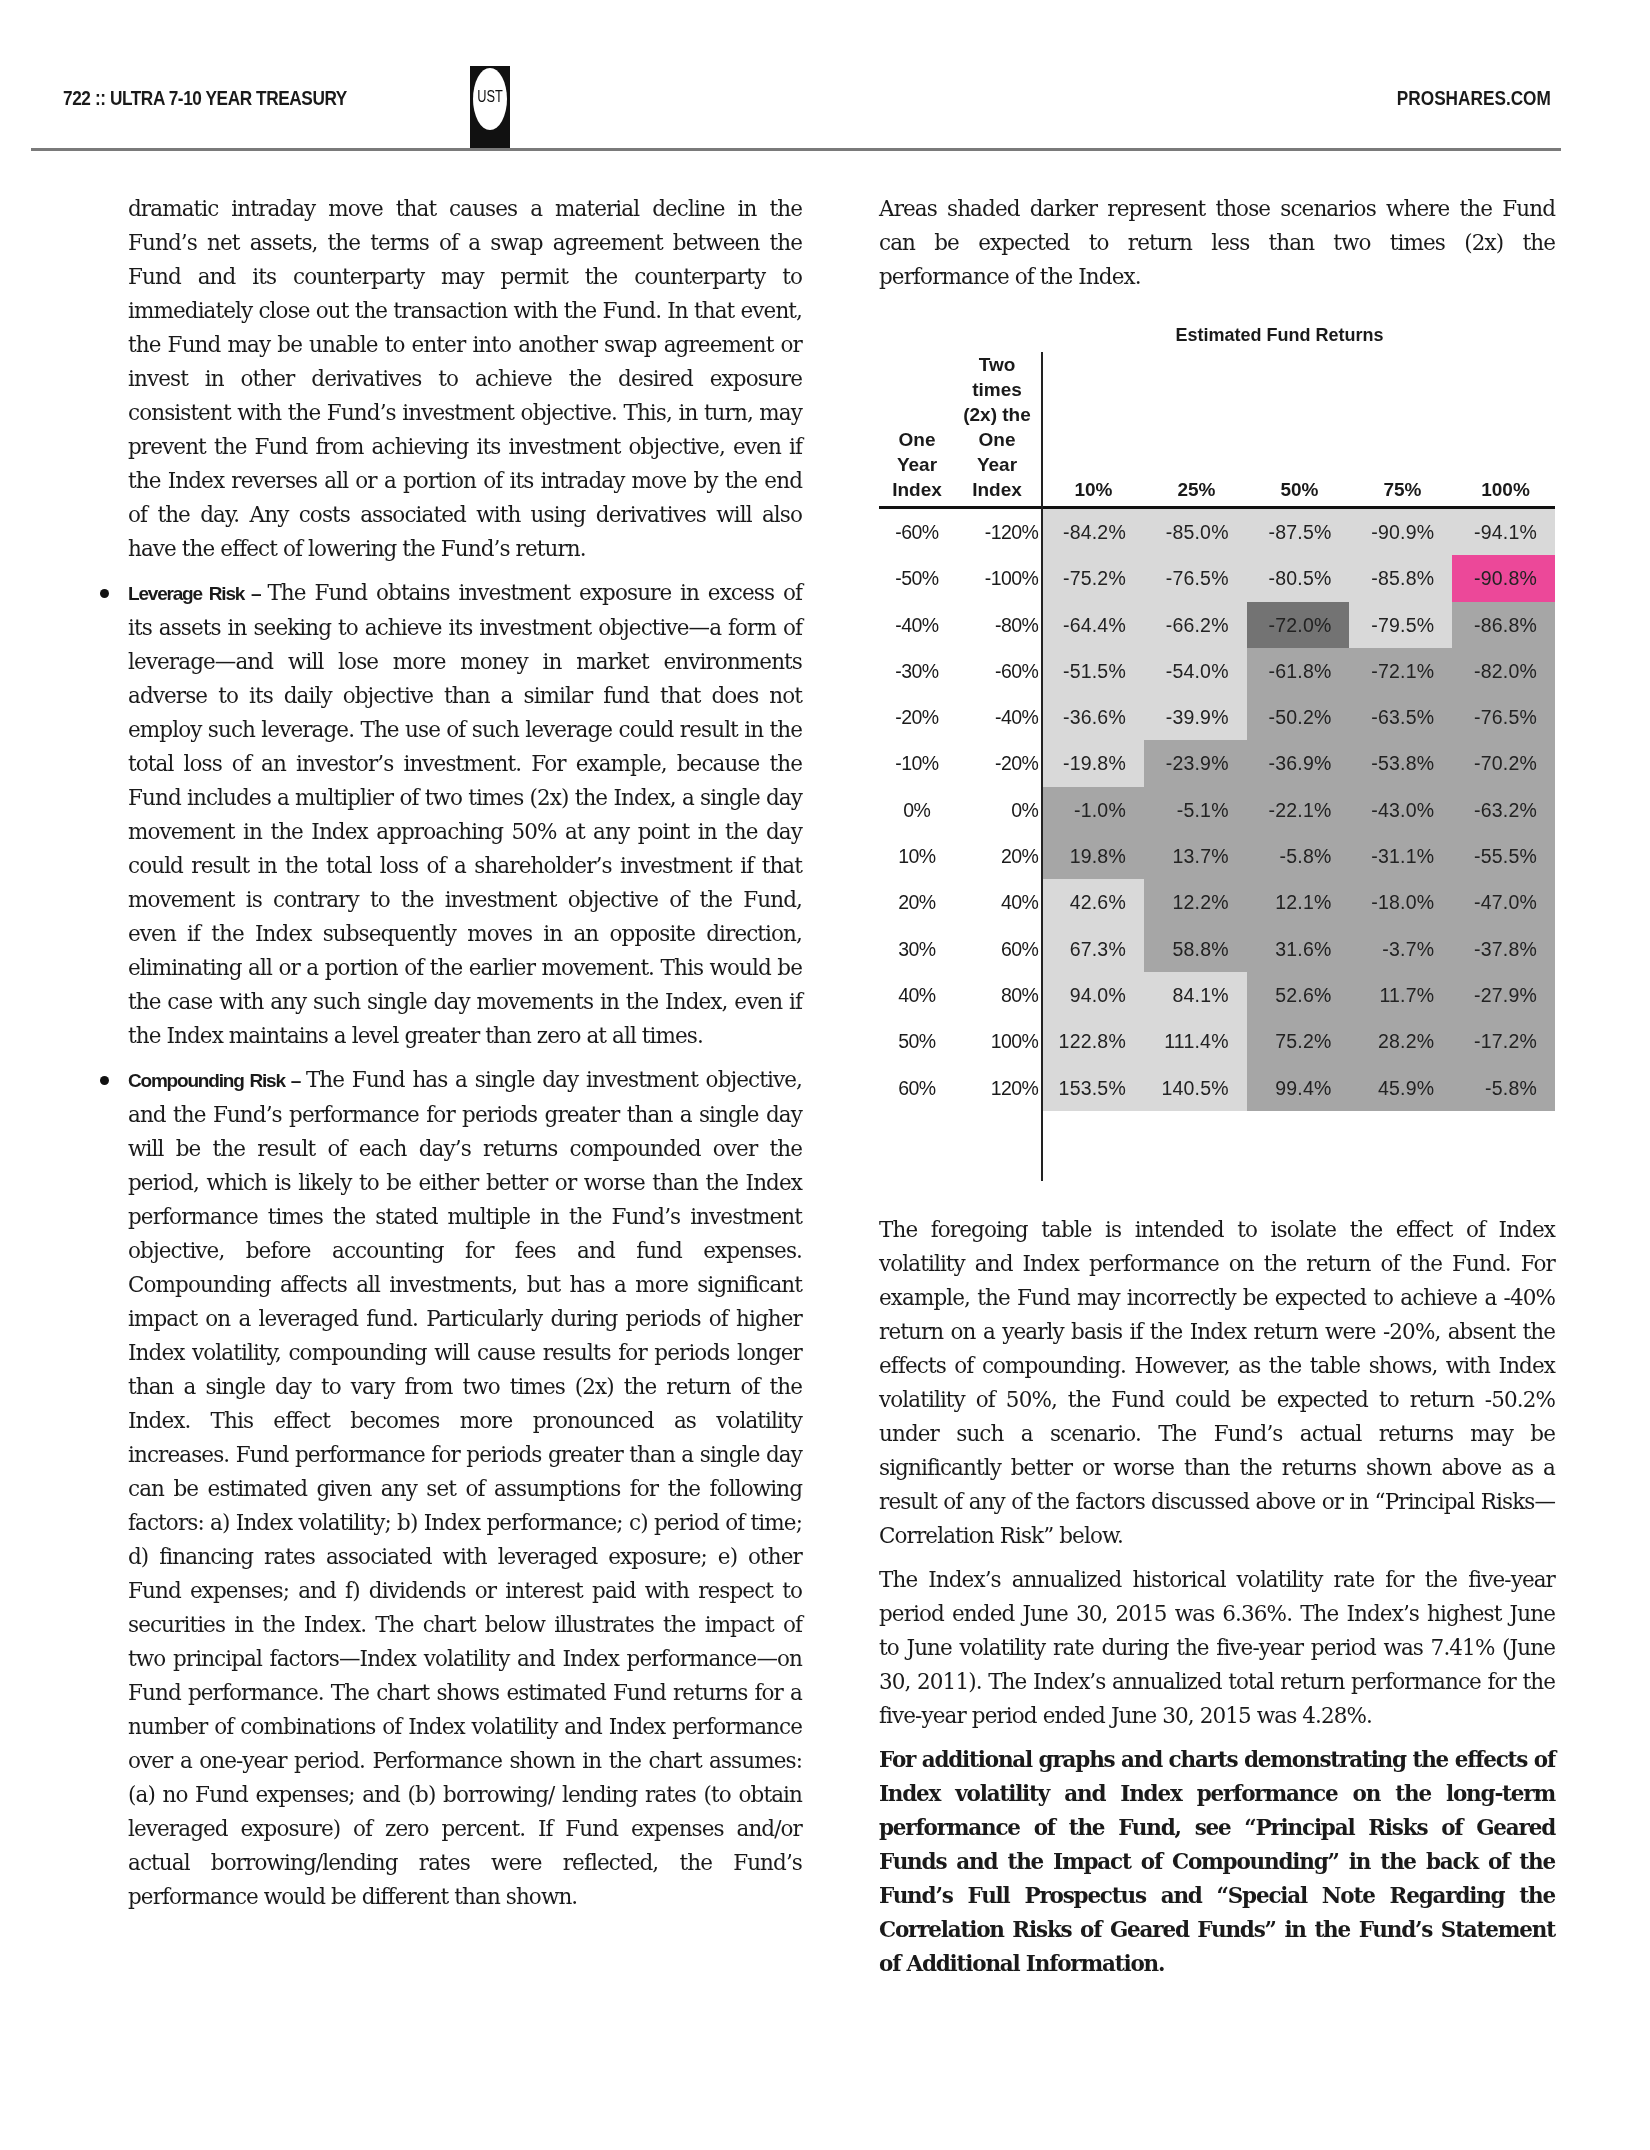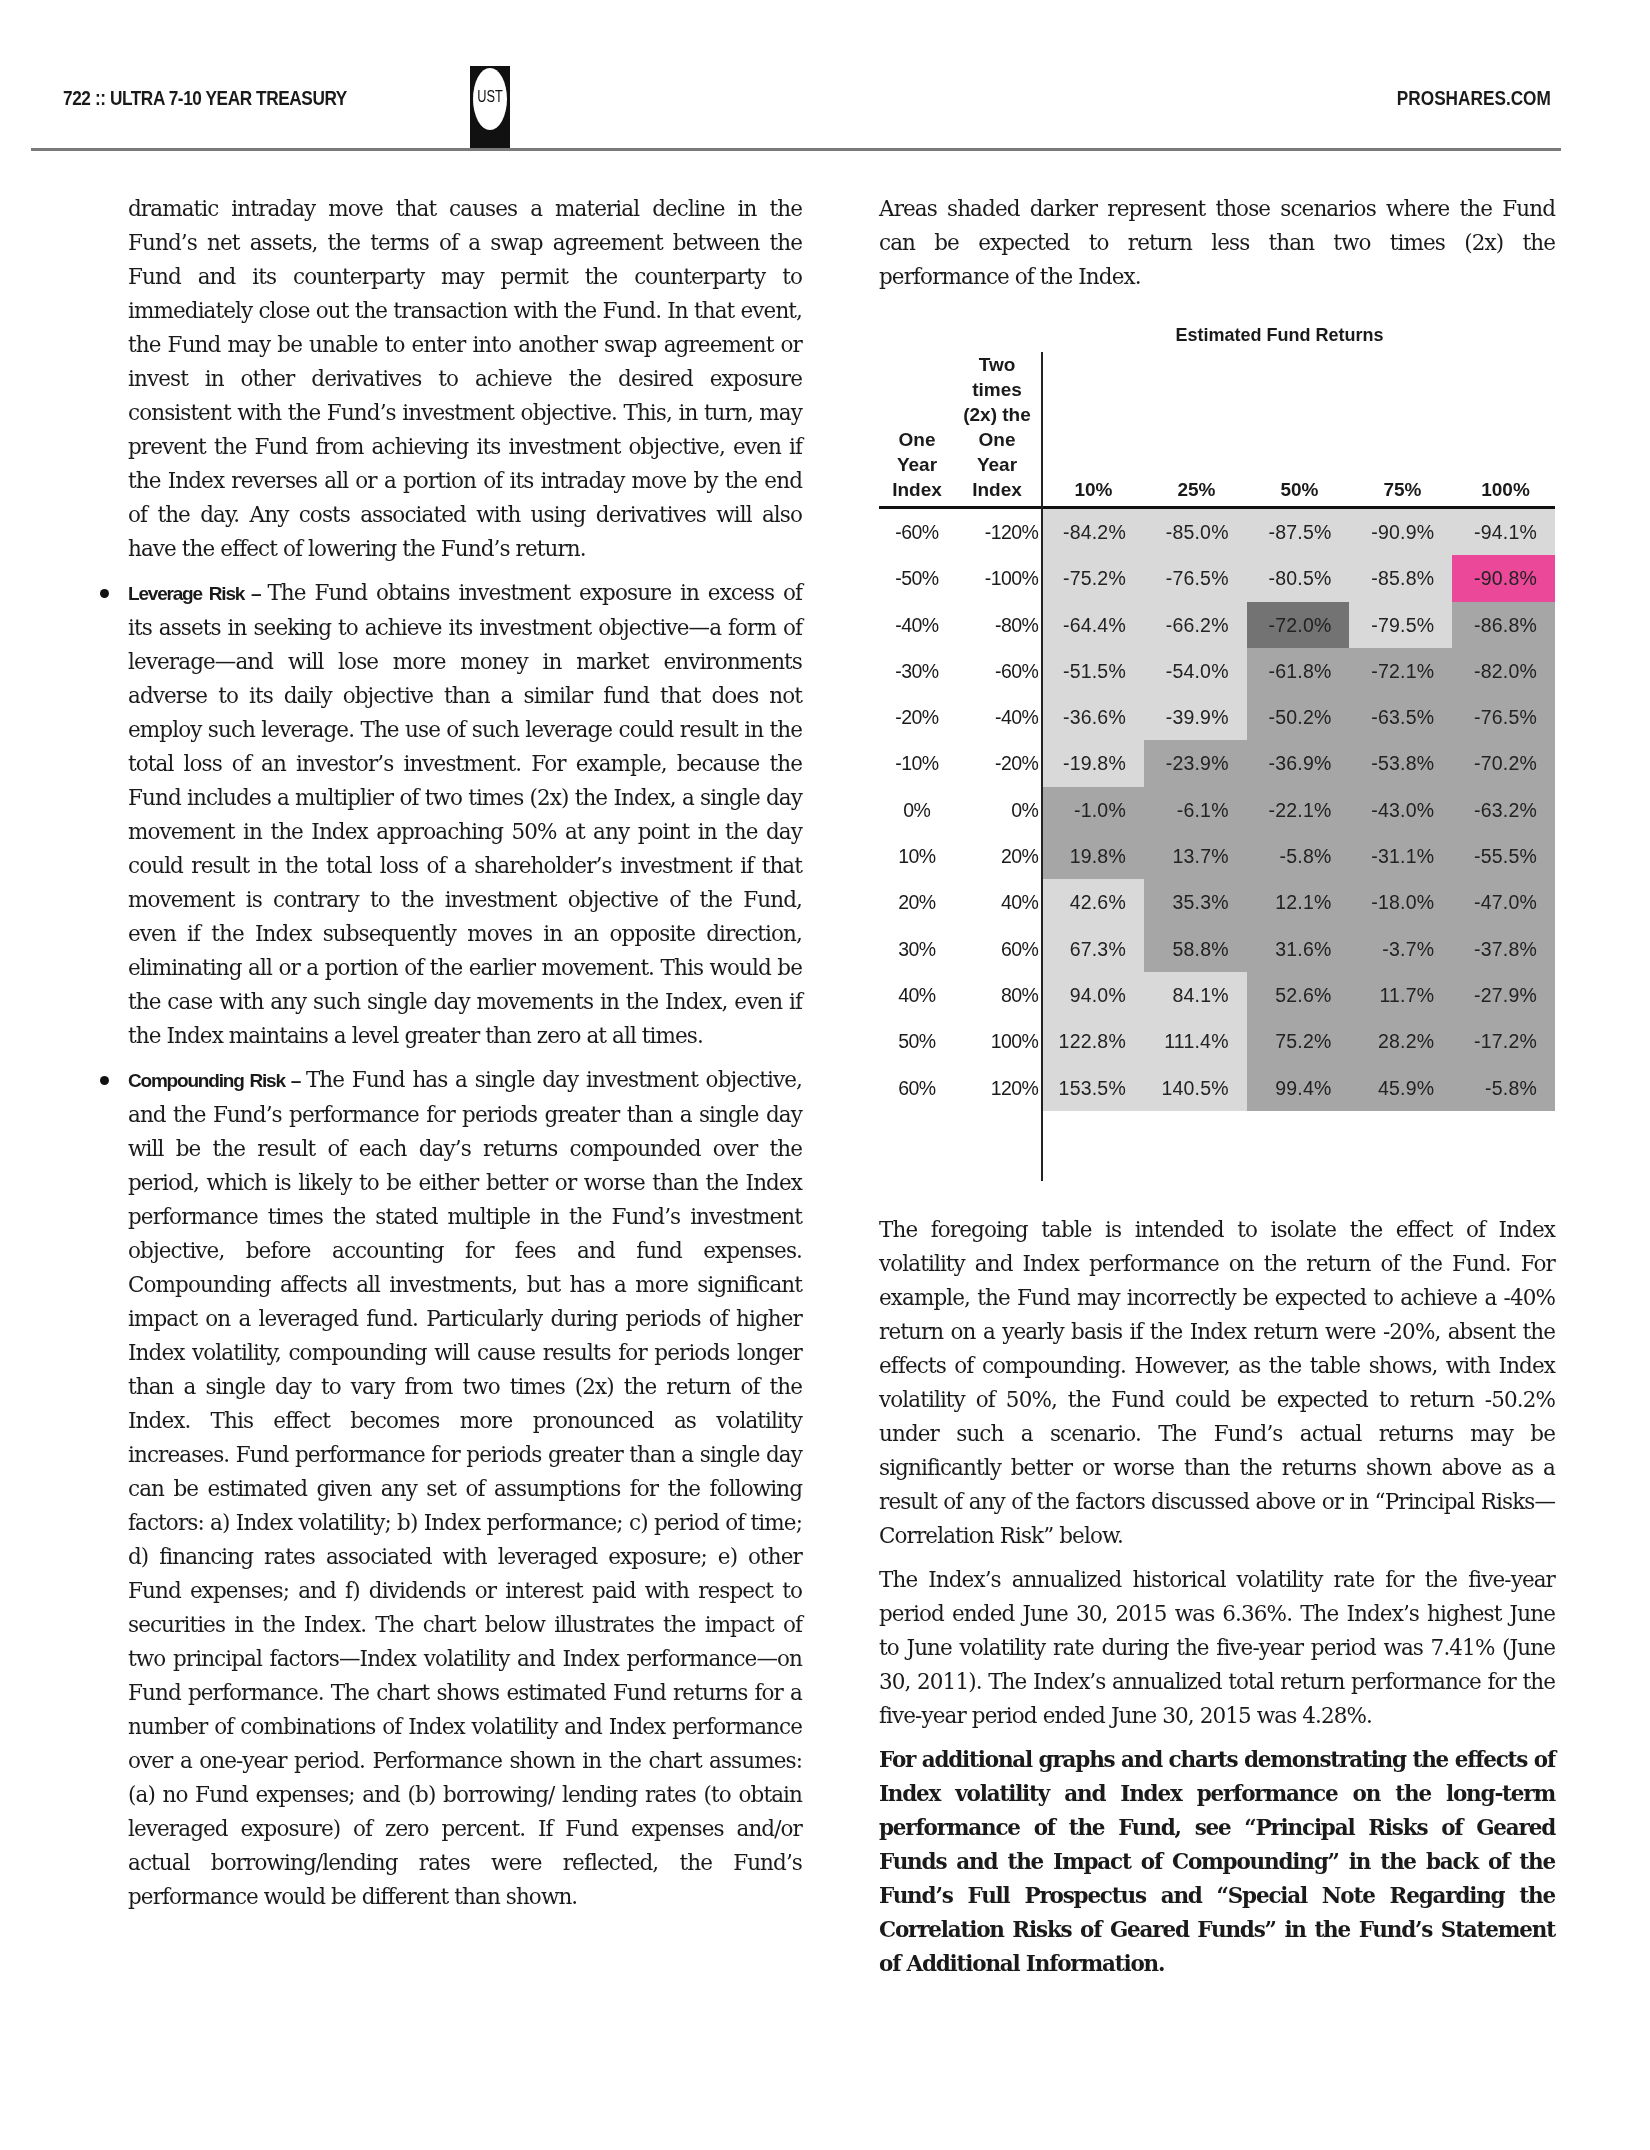--- a/index.html
+++ b/index.html
@@ -155,41 +155,41 @@
         <div class="cell" style="background: rgb(166, 166, 166);">-23.9%</div>
         <div class="cell" style="background: rgb(166, 166, 166);">-36.9%</div>
         <div class="cell" style="background: rgb(166, 166, 166);">-53.8%</div>
         <div class="cell" style="background: rgb(166, 166, 166);">-70.2%</div>
       </div>
       <div class="row">
         <div class="c1">0%</div>
         <div class="c2">0%</div>
         <div class="spacer"></div>
         <div class="cell" style="background: rgb(166, 166, 166);">-1.0%</div>
-        <div class="cell" style="background: rgb(166, 166, 166);">-6.1%</div>
+        <div class="cell" style="background: rgb(166, 166, 166);">-5.1%</div>
         <div class="cell" style="background: rgb(166, 166, 166);">-22.1%</div>
         <div class="cell" style="background: rgb(166, 166, 166);">-43.0%</div>
         <div class="cell" style="background: rgb(166, 166, 166);">-63.2%</div>
       </div>
       <div class="row">
         <div class="c1">10%</div>
         <div class="c2">20%</div>
         <div class="spacer"></div>
         <div class="cell" style="background: rgb(166, 166, 166);">19.8%</div>
         <div class="cell" style="background: rgb(166, 166, 166);">13.7%</div>
         <div class="cell" style="background: rgb(166, 166, 166);">-5.8%</div>
         <div class="cell" style="background: rgb(166, 166, 166);">-31.1%</div>
         <div class="cell" style="background: rgb(166, 166, 166);">-55.5%</div>
       </div>
       <div class="row">
         <div class="c1">20%</div>
         <div class="c2">40%</div>
         <div class="spacer"></div>
         <div class="cell" style="background: rgb(217, 217, 217);">42.6%</div>
-        <div class="cell" style="background: rgb(166, 166, 166);">35.3%</div>
+        <div class="cell" style="background: rgb(166, 166, 166);">12.2%</div>
         <div class="cell" style="background: rgb(166, 166, 166);">12.1%</div>
         <div class="cell" style="background: rgb(166, 166, 166);">-18.0%</div>
         <div class="cell" style="background: rgb(166, 166, 166);">-47.0%</div>
       </div>
       <div class="row">
         <div class="c1">30%</div>
         <div class="c2">60%</div>
         <div class="spacer"></div>
         <div class="cell" style="background: rgb(217, 217, 217);">67.3%</div>
         <div class="cell" style="background: rgb(166, 166, 166);">58.8%</div>

